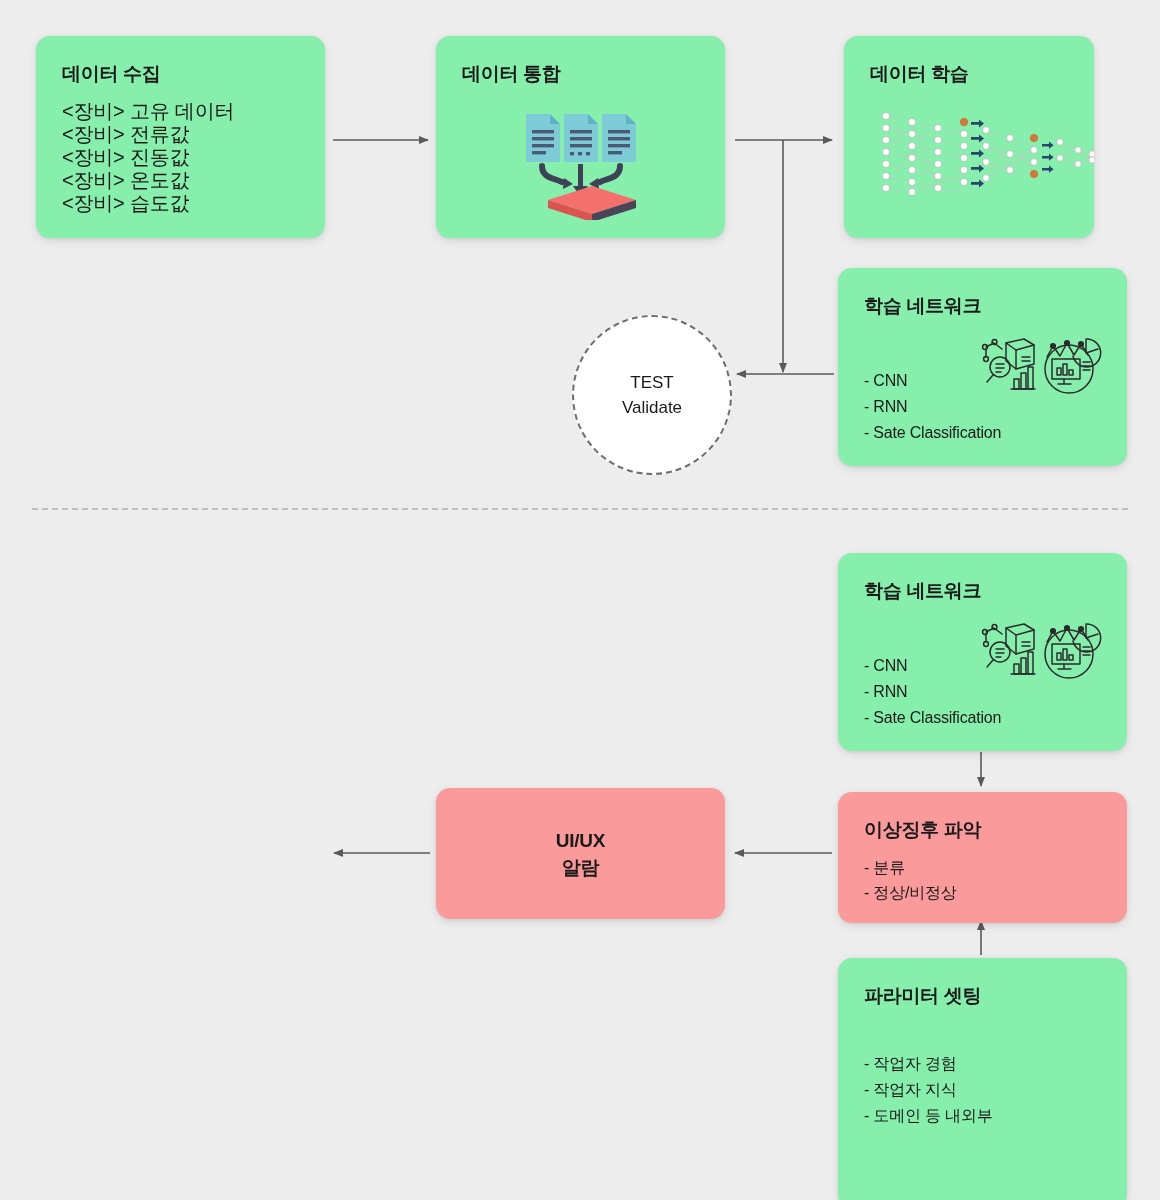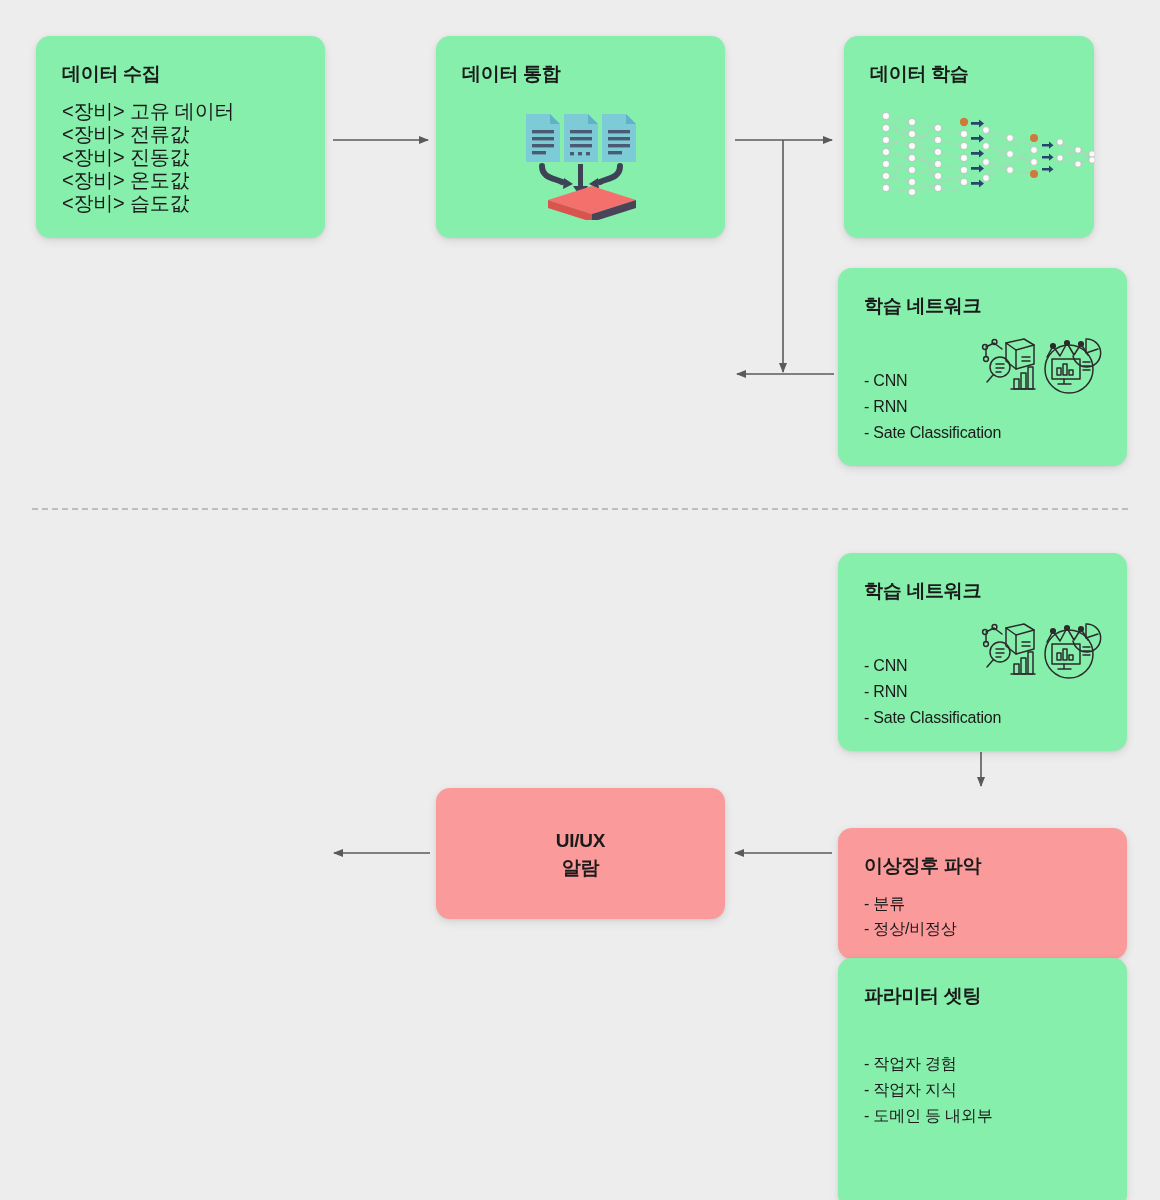--- a/index.html
+++ b/index.html
@@ -274,20 +274,24 @@
             <circle cx="184" cy="50" r="3.2"></circle>
           <circle cx="202" cy="42" r="3.2"></circle>
             <circle cx="202" cy="56" r="3.2"></circle>
           <circle cx="216" cy="46" r="3.2"></circle>
             <circle cx="216" cy="52" r="3.2"></circle>
         </g>
       </svg>
     </div>
   </div>
 
+  <div class="circle-node" style="left:572px; top:315px; width:160px; height:160px;">
+    <span>TEST</span>
+    <span>Validate</span>
+  </div>
 
   <div class="card" style="left:838px; top:268px; width:289px; height:198px;">
     <div class="card-title">학습 네트워크</div>
     <div class="card-lines" style="top:100px; font-size:16px; line-height:26px;">
       <div>- CNN</div>
       <div>- RNN</div>
       <div>- Sate Classification</div>
     </div>
     <div class="icon-box" style="left:142px; top:67px; width:62px; height:62px;">
       <svg viewBox="0 0 62 62" width="62" height="62">
@@ -377,21 +381,21 @@
           <path d="M29,40 v-5 h4 v5 z"></path>
           <path d="M24,44 v5 M18,49 h13"></path>
           <path d="M43,27 h7 M43,31 h7 M43,35 h7"></path>
           <path d="M46,4 a14,14 0 1,1 -13,17"></path>
           <path d="M46,18 L46,5 M46,18 L58,14"></path>
         </g>
       </svg>
     </div>
   </div>
 
-  <div class="card pink" style="left:838px; top:828px; width:289px; height:131px;">
+  <div class="card pink" style="left:838px; top:792px; width:289px; height:131px;">
     <div class="card-title">이상징후 파악</div>
     <div class="card-lines" style="top:63px; font-size:16px; line-height:25px;">
       <div>- 분류</div>
       <div>- 정상/비정상</div>
     </div>
   </div>
 
   <div class="card" style="left:838px; top:958px; width:289px; height:250px;">
     <div class="card-title">파라미터 셋팅</div>
     <div class="card-lines" style="top:93px; font-size:16px; line-height:26px;">

